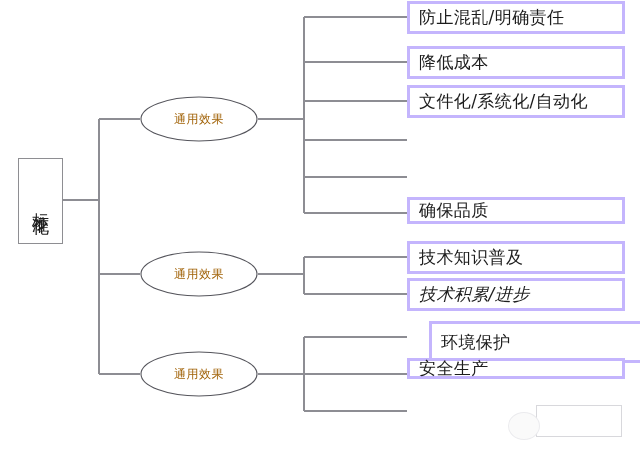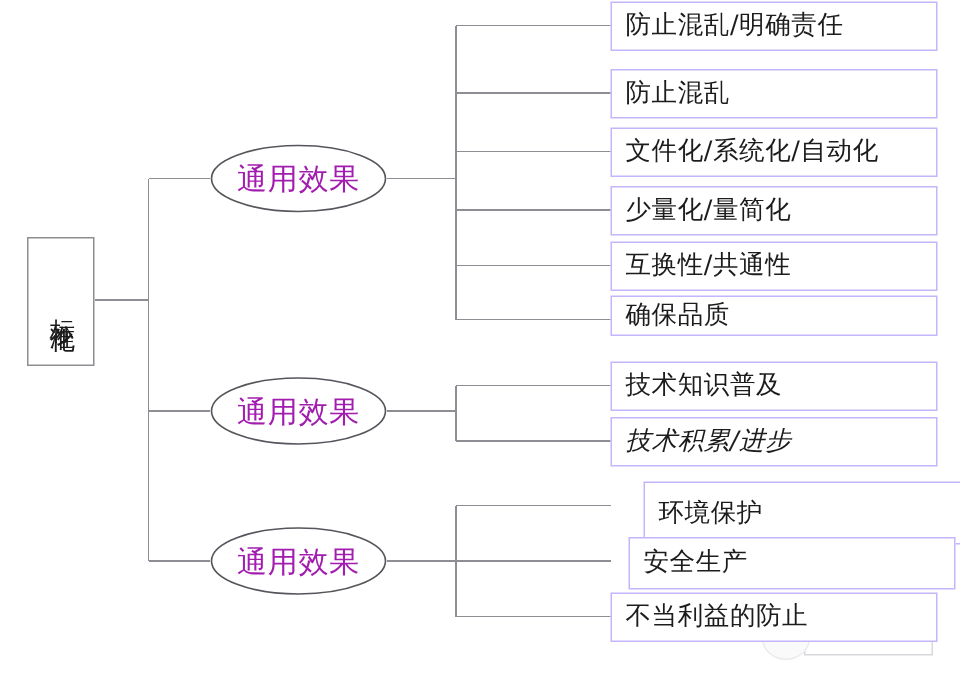--- a/index.html
+++ b/index.html
@@ -25,43 +25,43 @@
     height: 451px;
   }
   .node {
     position: absolute;
     box-sizing: border-box;
     display: flex;
     align-items: center;
     background: #ffffff;
   }
   .leaf-box {
-    border: 1px solid #c4b5fd;
+    border: 3px solid #c4b5fd;
     justify-content: flex-start;
     padding-left: 9px;
     color: #1c1c1c;
     font-size: 17px;
     letter-spacing: 0.4px;
     line-height: 1;
     white-space: nowrap;
   }
   .root-box {
     border: 1px solid #8e8e92;
     justify-content: center;
     color: #1c1c1c;
     font-size: 17px;
     line-height: 1.12;
     writing-mode: vertical-rl;
     text-orientation: upright;
     letter-spacing: 3px;
     padding-top: 4px;
   }
   .group-node {
-    color: #a21caf;
-    font-size: 20px;
+    color: #a16207;
+    font-size: 12px;
     justify-content: center;
     letter-spacing: 0.5px;
     pointer-events: none;
     background: transparent;
   }
   .group-wrap {
     position: absolute;
   }
   .ellipse-svg {
     position: absolute;
@@ -139,26 +139,23 @@
   </div>
 
   <div class="group-wrap" style="left:140px; top:351px; width:118px; height:46px;">
     <svg class="ellipse-svg" width="118" height="46" viewBox="0 0 118 46" xmlns="http://www.w3.org/2000/svg">
       <ellipse cx="59" cy="23" rx="58" ry="22" fill="#ffffff" stroke="#55555c" stroke-width="1.1"></ellipse>
     </svg>
     <div class="node group-node" style="left:0; top:0; width:118px; height:46px;">通用效果</div>
   </div>
 
   <div class="node leaf-box" style="left:407px; top:1px; width:218px; height:33px;">防止混乱/明确责任</div>
-  <div class="node leaf-box" style="left:407px; top:46px; width:218px; height:33px;">防止混乱</div>
+  <div class="node leaf-box" style="left:407px; top:46px; width:218px; height:33px;">降低成本</div>
   <div class="node leaf-box" style="left:407px; top:85px; width:218px; height:33px;">文件化/系统化/自动化</div>
-  <div class="node leaf-box" style="left:407px; top:124px; width:218px; height:33px;">少量化/量简化</div>
-  <div class="node leaf-box" style="left:407px; top:161px; width:218px; height:33px;">互换性/共通性</div>
   <div class="node leaf-box" style="left:407px; top:197px; width:218px; height:27px;">确保品质</div>
 
   <div class="node leaf-box" style="left:407px; top:241px; width:218px; height:33px;">技术知识普及</div>
   <div class="node leaf-box" style="left:407px; top:278px; width:218px; height:33px;font-style:italic;">技术积累/进步</div>
 
   <div class="node leaf-box" style="left:429px; top:321px; width:218px; height:42px;">环境保护</div>
-  <div class="node leaf-box" style="left:407px; top:358px; width:218px; height:35px;margin-left:12px;">安全生产</div>
-  <div class="node leaf-box" style="left:407px; top:395px; width:218px; height:33px;">不当利益的防止</div>
+  <div class="node leaf-box" style="left:407px; top:358px; width:218px; height:21px;">安全生产</div>
 
 </div>
 
 </body></html>

